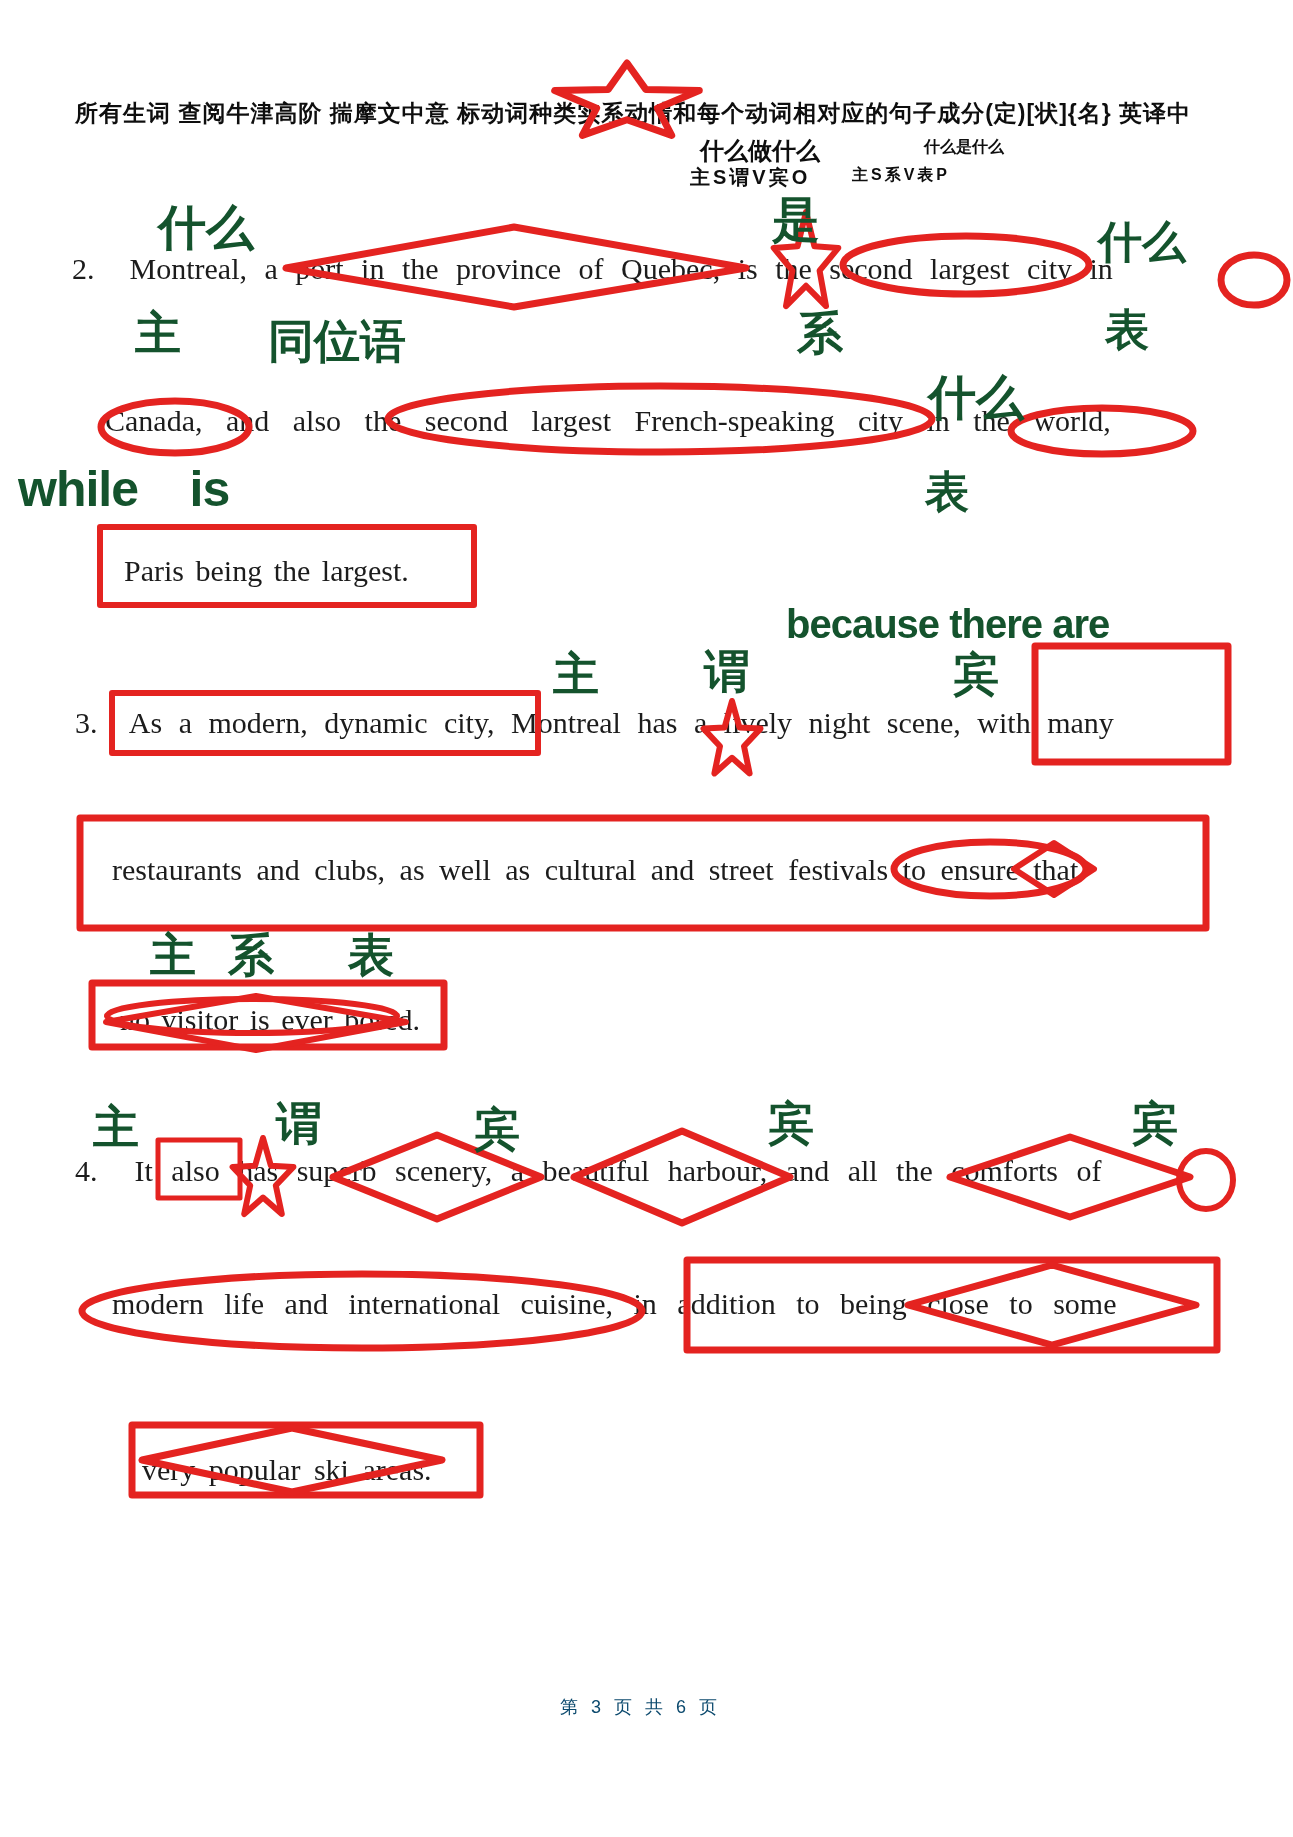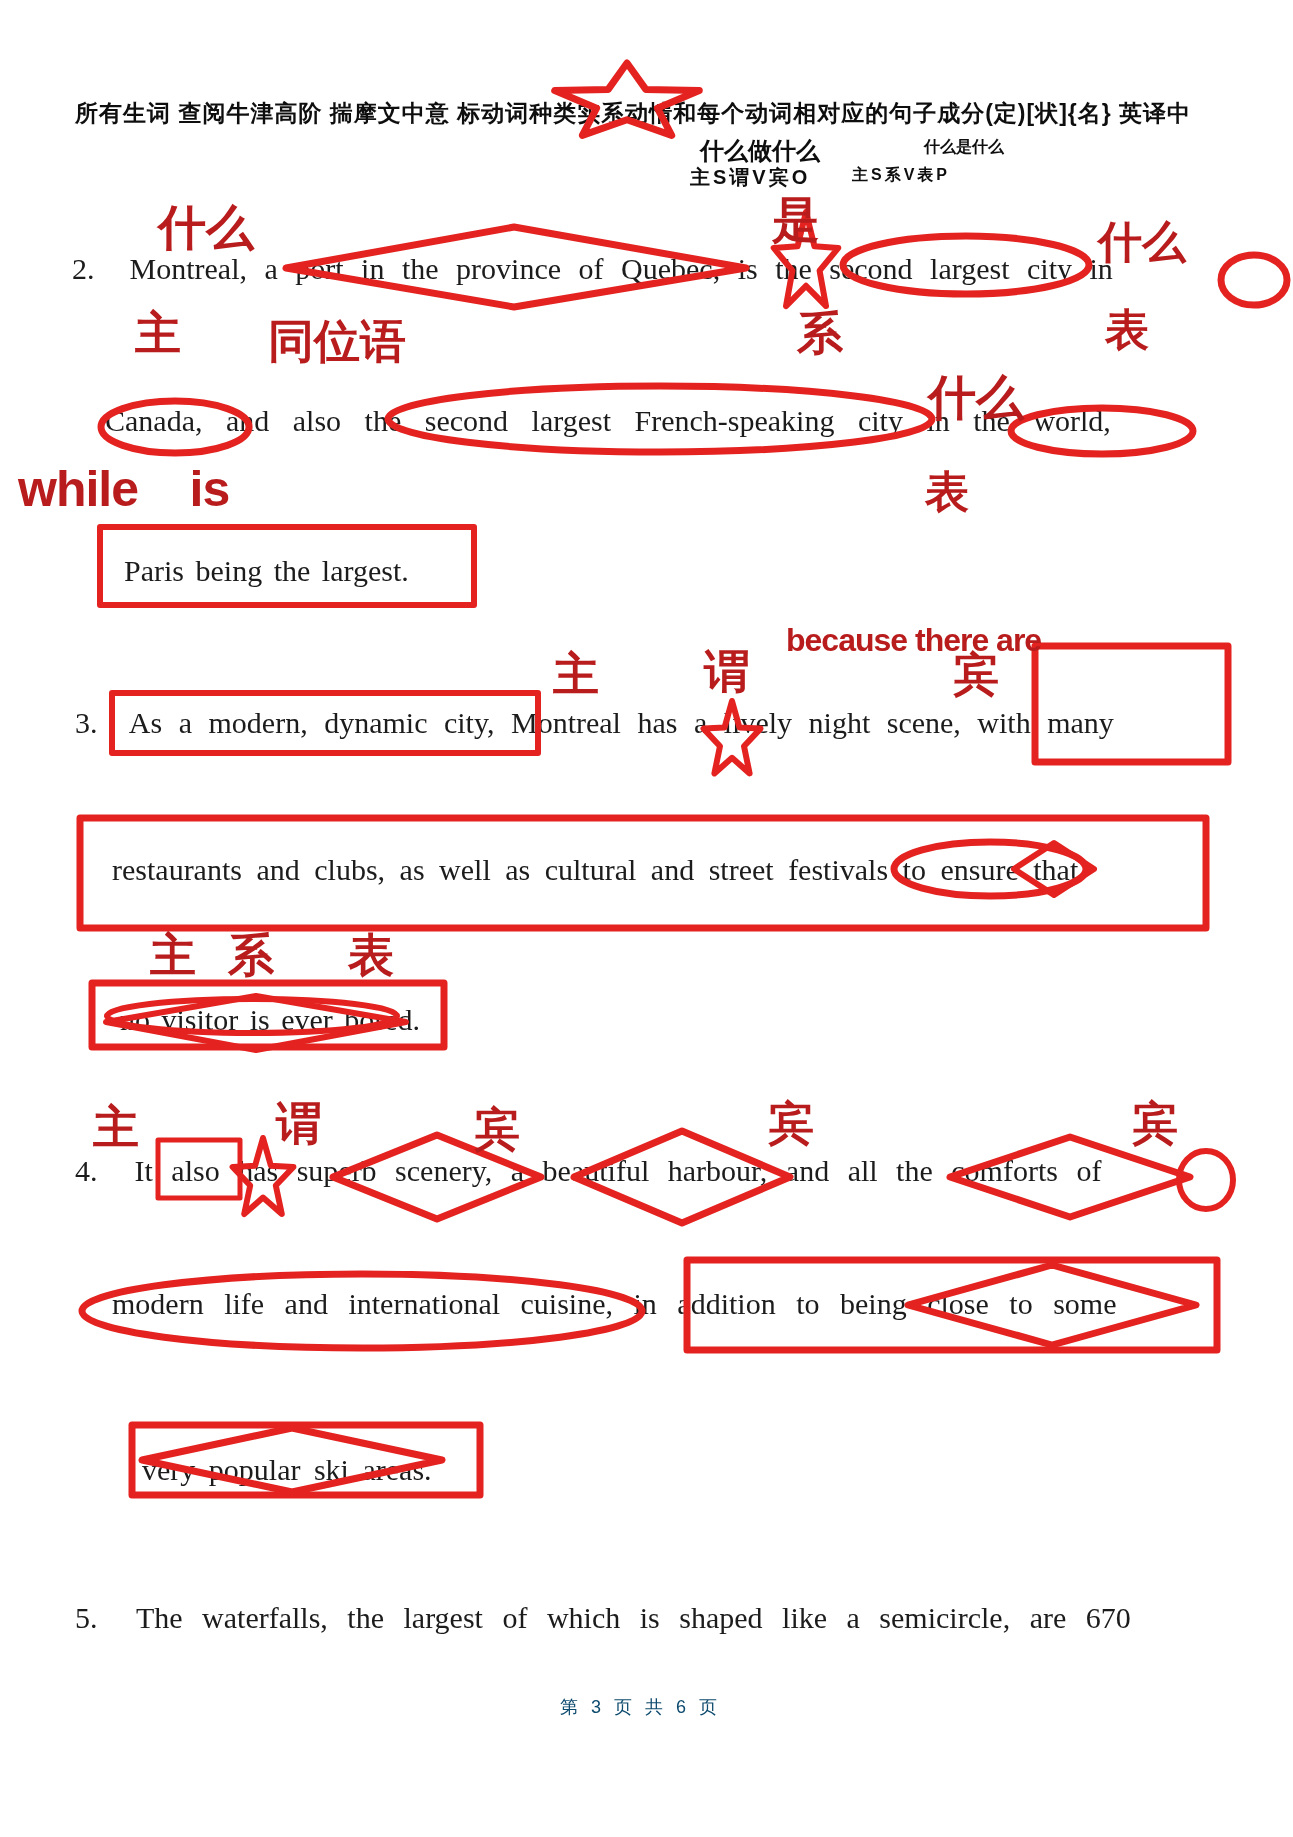--- a/index.html
+++ b/index.html
@@ -3,21 +3,21 @@
 <meta charset="utf-8">
 <style>
   html,body{margin:0;padding:0;background:#fff;}
   #page{position:relative;width:1293px;height:1837px;background:#ffffff;overflow:hidden;
         font-family:"Liberation Serif",serif;}
   .abs{position:absolute;}
   .en{font-family:"Liberation Serif",serif;font-size:30px;color:#1c1c1c;
       white-space:pre;line-height:1;z-index:1;}
   .cjkhead{font-family:"Liberation Sans",sans-serif;font-weight:700;color:#0e0e0e;
       white-space:pre;line-height:1;z-index:1;}
-  .red{color:#b91c1c;font-family:"Liberation Sans",sans-serif;font-weight:700;
+  .red{color:#14532d;font-family:"Liberation Sans",sans-serif;font-weight:700;
       white-space:pre;line-height:1;z-index:3;}
   #marks{position:absolute;left:0;top:0;z-index:2;pointer-events:none;}
   #marks *{fill:none;stroke:#e42320;stroke-linejoin:round;stroke-linecap:round;}
 </style>
 </head>
 <body>
 
 <div id="page">
 
   <div class="abs cjkhead" style="left:75px;top:102px;font-size:23px;letter-spacing:1px;">所有生词 查阅牛津高阶 揣摩文中意 标动词种类实系动情和每个动词相对应的句子成分(定)[状]{名} 英译中</div>
@@ -28,21 +28,20 @@
 
   <div class="abs en" style="left:72px;top:254px;word-spacing:10px;">2.  Montreal, a port in the province of Quebec, is the second largest city in</div>
   <div class="abs en" style="left:105px;top:406px;word-spacing:16px;">Canada, and also the second largest French-speaking city in the world,</div>
   <div class="abs en" style="left:124px;top:556px;word-spacing:4px;text-align:right;">Paris being the largest.</div>
   <div class="abs en" style="left:75px;top:708px;word-spacing:9px;">3.  As a modern, dynamic city, Montreal has a lively night scene, with many</div>
   <div class="abs en" style="left:112px;top:855px;word-spacing:7px;">restaurants and clubs, as well as cultural and street festivals to ensure that</div>
   <div class="abs en" style="left:120px;top:1005px;word-spacing:4px;">no visitor is ever bored.</div>
   <div class="abs en" style="left:75px;top:1156px;word-spacing:11px;">4.  It also has superb scenery, a beautiful harbour, and all the comforts of</div>
   <div class="abs en" style="left:112px;top:1289px;word-spacing:13px;">modern life and international cuisine, in addition to being close to some</div>
   <div class="abs en" style="left:142px;top:1455px;word-spacing:6px;">very popular ski areas.</div>
-  <div class="abs en" style="left:75px;top:1603px;word-spacing:12px;">5.  The waterfalls, the largest of which is shaped like a semicircle, are 670</div>
 
   <div class="abs cjkhead" style="left:560px;top:1698px;font-size:18px;font-weight:400;letter-spacing:4px;color:#0c4a6e;">第 3 页 共 6 页</div>
 
   <svg id="marks" width="1293" height="1837" viewBox="0 0 1293 1837">
 
     <polygon stroke-width="7" points="627.0,63.0 645.8,89.4 699.3,90.6 657.4,108.2 671.7,135.4 627.0,119.8 582.3,135.4 596.6,108.2 554.7,90.6 608.2,89.4"></polygon>
 
     <polygon points="286,268 514,227 746,268 514,307" stroke-width="7"></polygon>
     <polygon stroke-width="6" points="806.0,212.0 814.4,246.3 838.3,247.9 819.6,270.7 826.0,306.1 806.0,285.8 786.0,306.1 792.4,270.7 773.7,247.9 797.6,246.3"></polygon>
     <ellipse cx="966" cy="265" rx="123" ry="29" stroke-width="7"></ellipse>
@@ -78,21 +77,21 @@
   <div class="abs red" style="left:158px;top:204px;font-size:48px;">什么</div>
   <div class="abs red" style="left:772px;top:196px;font-size:48px;">是</div>
   <div class="abs red" style="left:1098px;top:220px;font-size:44px;">什么</div>
   <div class="abs red" style="left:135px;top:310px;font-size:46px;">主</div>
   <div class="abs red" style="left:268px;top:318px;font-size:46px;">同位语</div>
   <div class="abs red" style="left:797px;top:310px;font-size:46px;">系</div>
   <div class="abs red" style="left:1105px;top:308px;font-size:44px;">表</div>
   <div class="abs red" style="left:928px;top:374px;font-size:48px;">什么</div>
   <div class="abs red" style="left:925px;top:470px;font-size:44px;">表</div>
   <div class="abs red" style="left:18px;top:464px;font-size:50px;letter-spacing:-1px;">while    is</div>
-  <div class="abs red" style="left:786px;top:604px;font-size:32px;letter-spacing:-1px;margin-top:20px;">because there are</div>
+  <div class="abs red" style="left:786px;top:604px;font-size:40px;letter-spacing:-1px;">because there are</div>
   <div class="abs red" style="left:553px;top:651px;font-size:46px;">主</div>
   <div class="abs red" style="left:704px;top:648px;font-size:46px;">谓</div>
   <div class="abs red" style="left:953px;top:651px;font-size:46px;">宾</div>
   <div class="abs red" style="left:150px;top:932px;font-size:46px;">主</div>
   <div class="abs red" style="left:228px;top:932px;font-size:46px;">系</div>
   <div class="abs red" style="left:348px;top:932px;font-size:46px;">表</div>
   <div class="abs red" style="left:93px;top:1104px;font-size:46px;">主</div>
   <div class="abs red" style="left:276px;top:1100px;font-size:46px;">谓</div>
   <div class="abs red" style="left:474px;top:1106px;font-size:46px;">宾</div>
   <div class="abs red" style="left:768px;top:1100px;font-size:46px;">宾</div>

